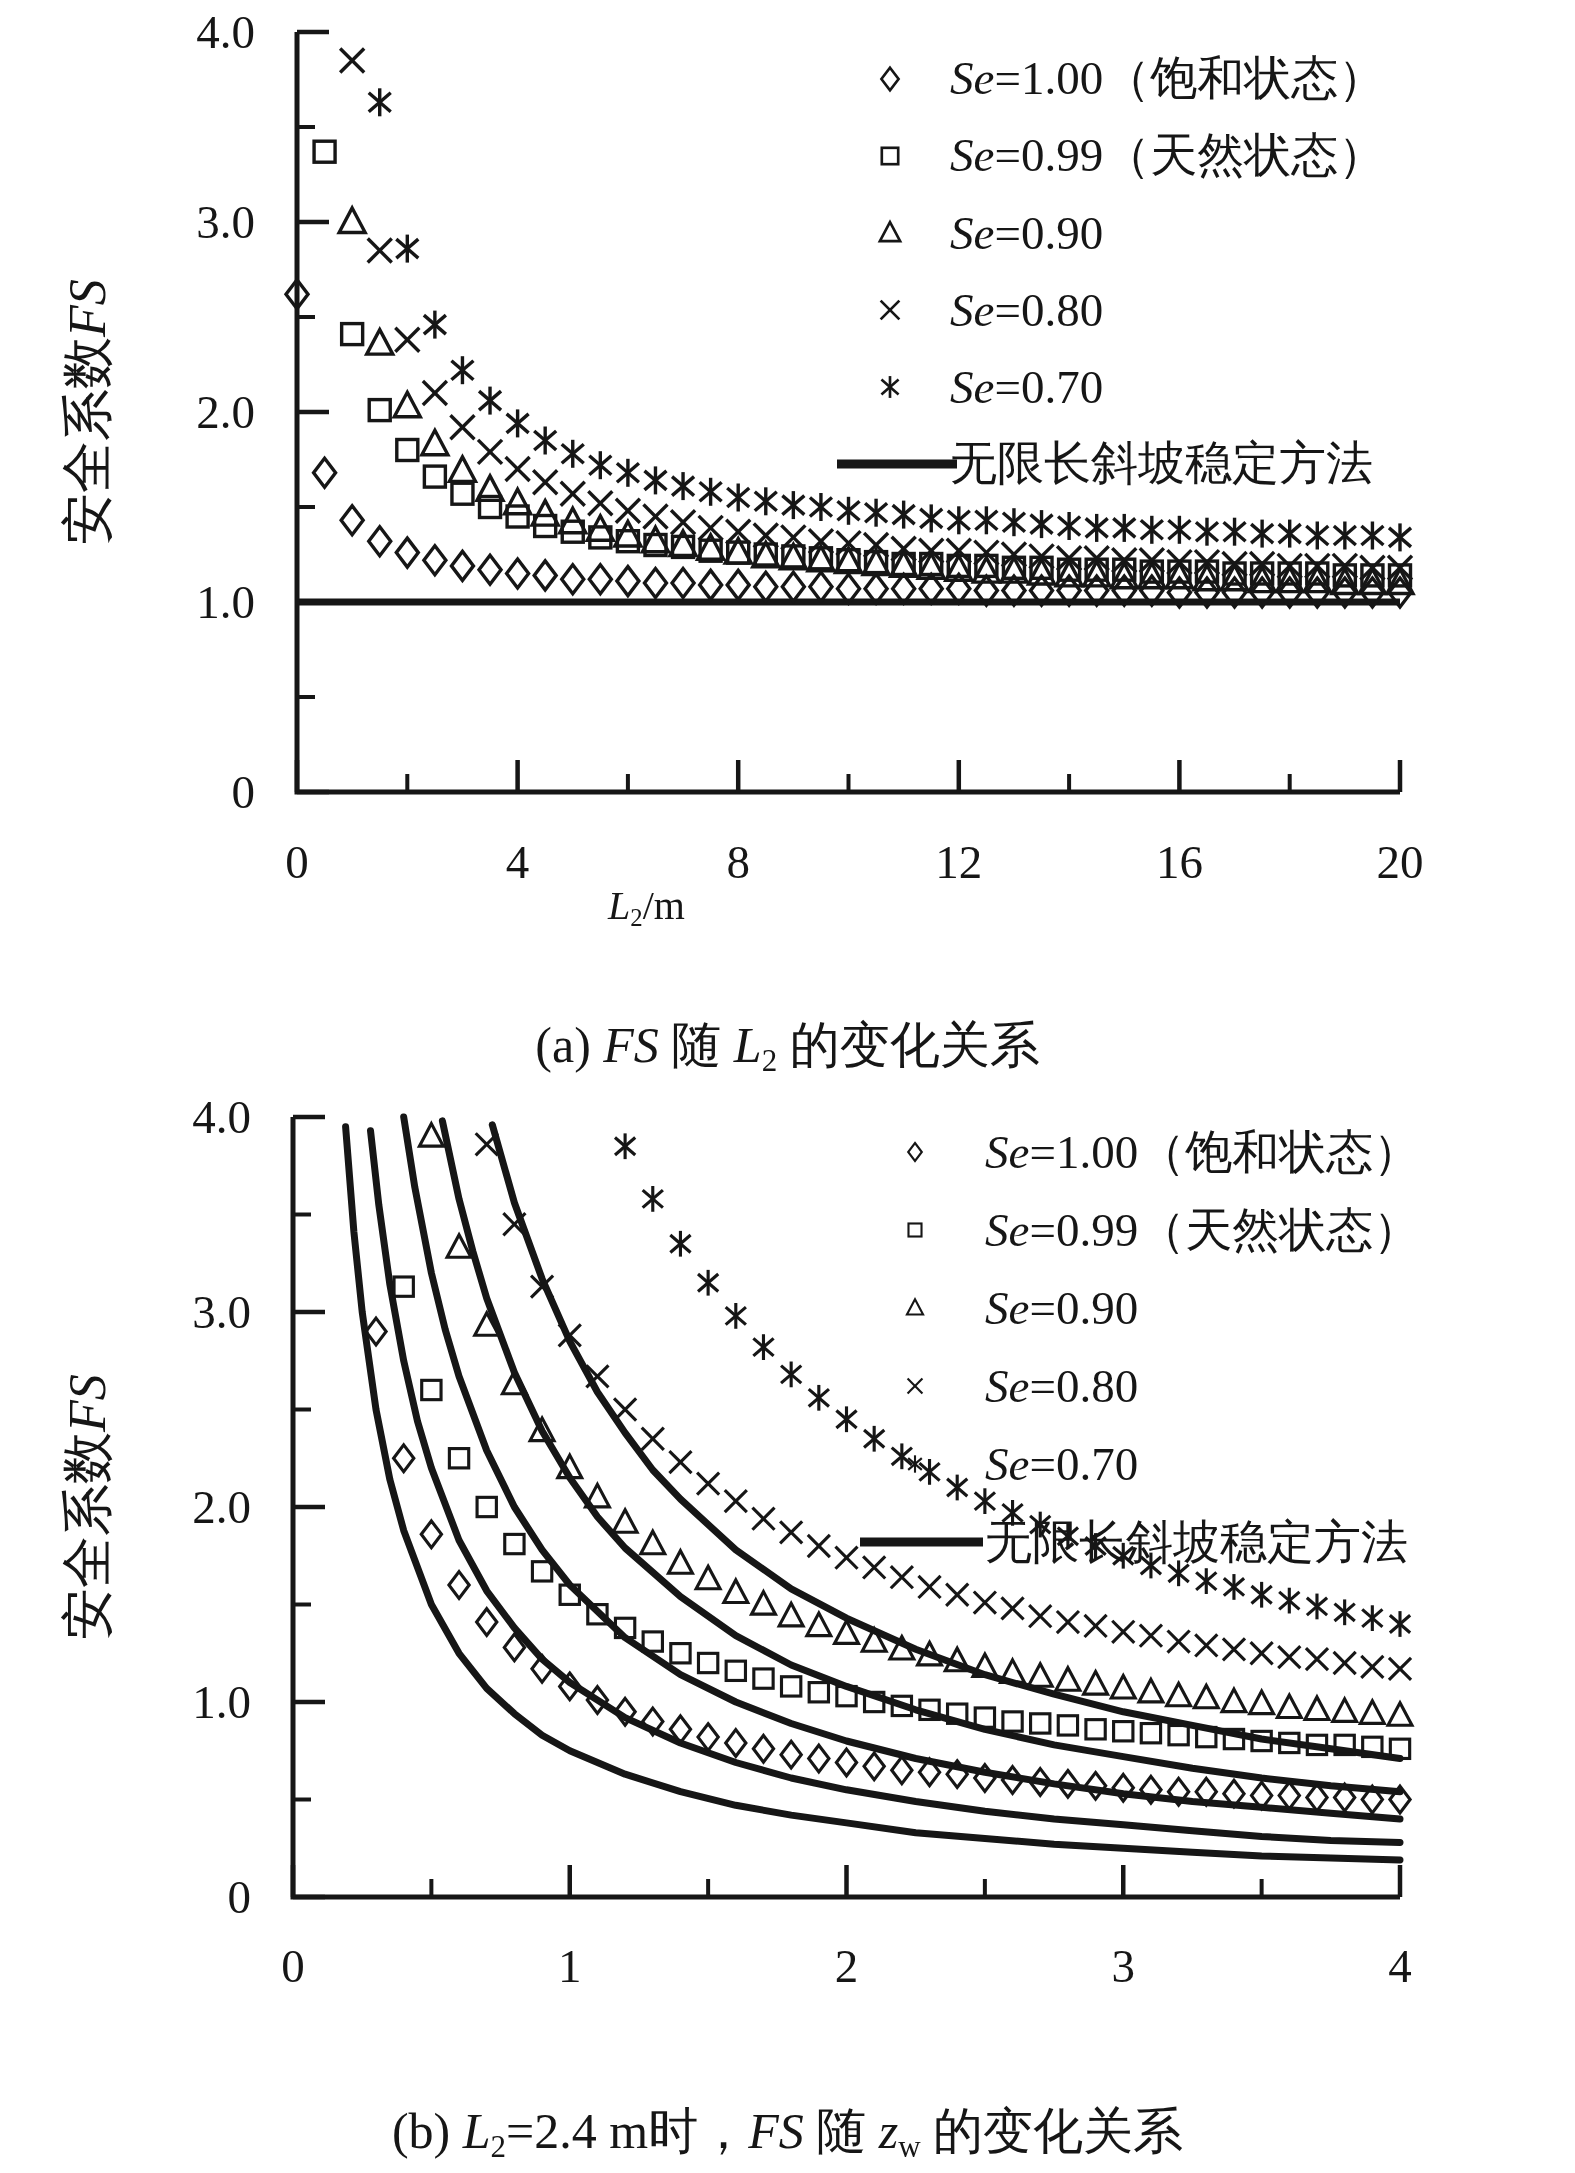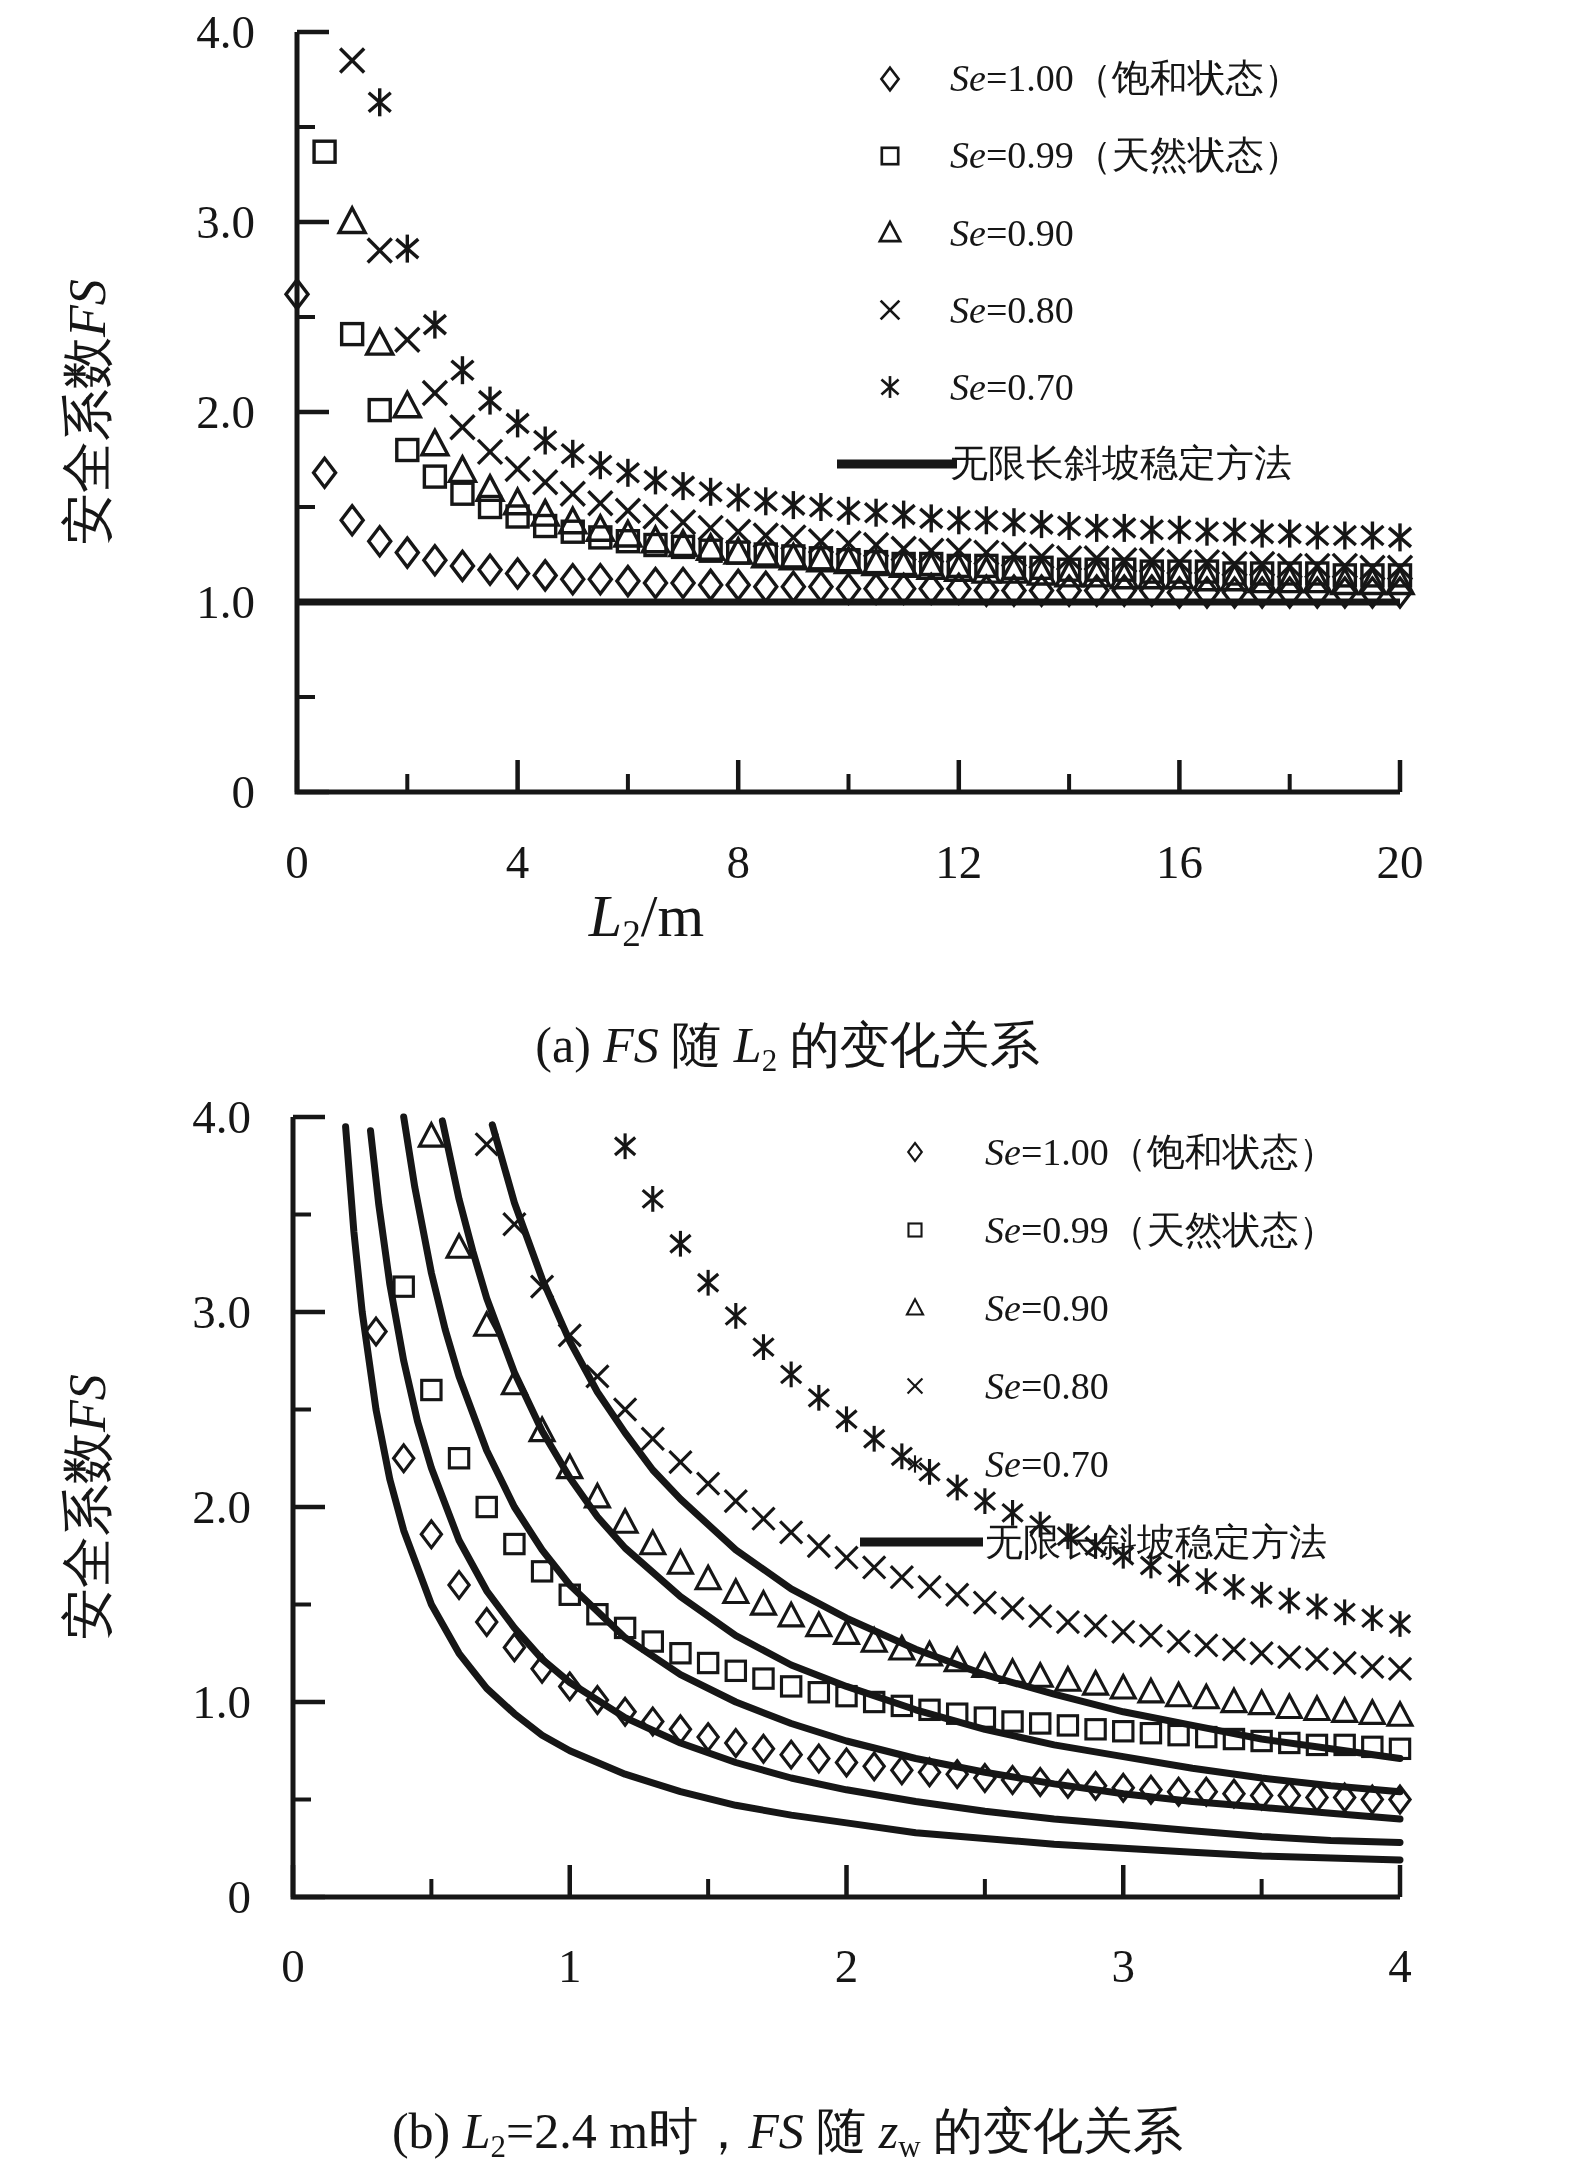--- a/index.html
+++ b/index.html
@@ -2,28 +2,28 @@
 <html><head>
 <meta charset="utf-8">
 <style>
   html,body{margin:0;padding:0;background:#ffffff;}
   .page{position:relative;width:1575px;height:2173px;background:#ffffff;overflow:hidden;
         font-family:"Liberation Serif","DejaVu Serif",serif;color:#161616;}
   #chart-canvas{position:absolute;left:0;top:0;}
   svg text{font-family:"Liberation Serif","DejaVu Serif",serif;fill:#161616;}
   .ytitle{position:absolute;width:460px;height:60px;line-height:60px;text-align:center;
           font-size:52px;transform:rotate(-90deg);white-space:nowrap;}
-  .xtitle{position:absolute;left:0;width:1293px;text-align:center;font-size:60px;}
+  .xtitle{position:absolute;left:0;width:1293px;text-align:center;font-size:40px;}
   .xtitle-inner{display:inline-block;}
   .caption{position:absolute;left:0;width:1575px;text-align:center;font-size:50px;}
   .legend{position:absolute;display:flex;flex-direction:column;}
   .lrow{display:flex;align-items:center;}
   .lmark{position:relative;flex:0 0 auto;}
   .lmark svg{display:block;overflow:visible;}
-  .ltext{white-space:nowrap;font-size:38px;}
+  .ltext{white-space:nowrap;font-size:47px;}
   .seg-i{font-style:italic;}
   .seg-sub{font-size:0.62em;vertical-align:-0.28em;}
 </style>
 </head>
 <body>
 
 <div class="page">
   <svg id="chart-canvas" width="1575" height="2173" viewBox="0 0 1575 2173">
       <g>
         <line x1="297" y1="602" x2="1400" y2="602" stroke="#161616" stroke-width="7"></line>

